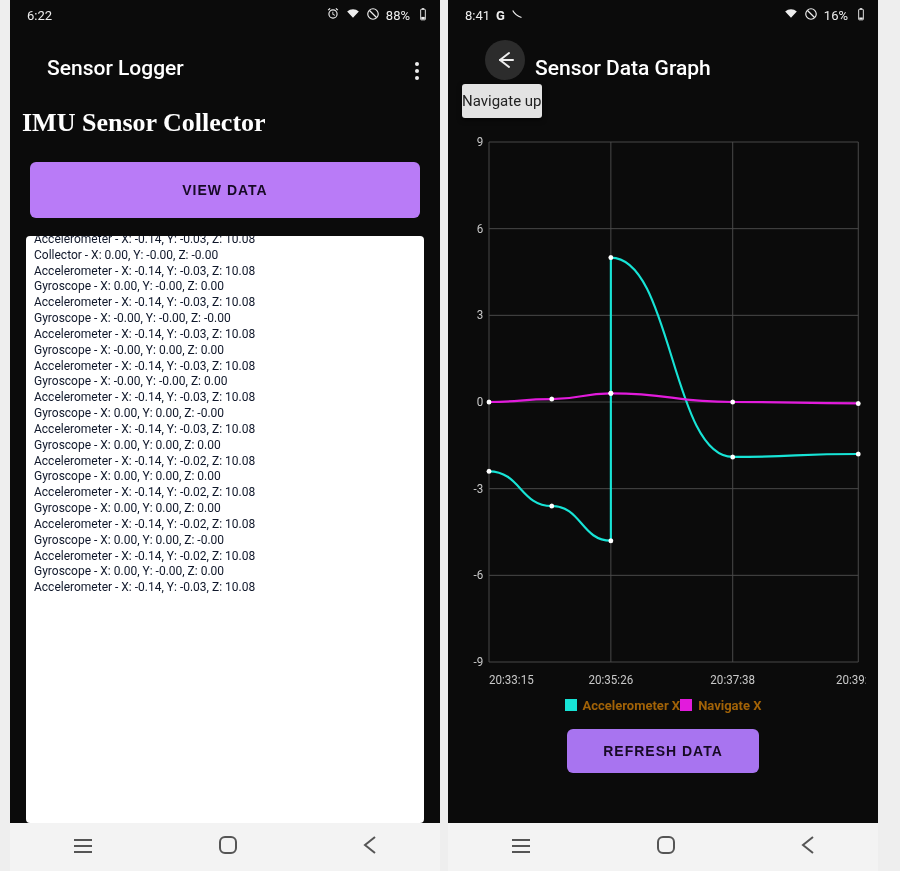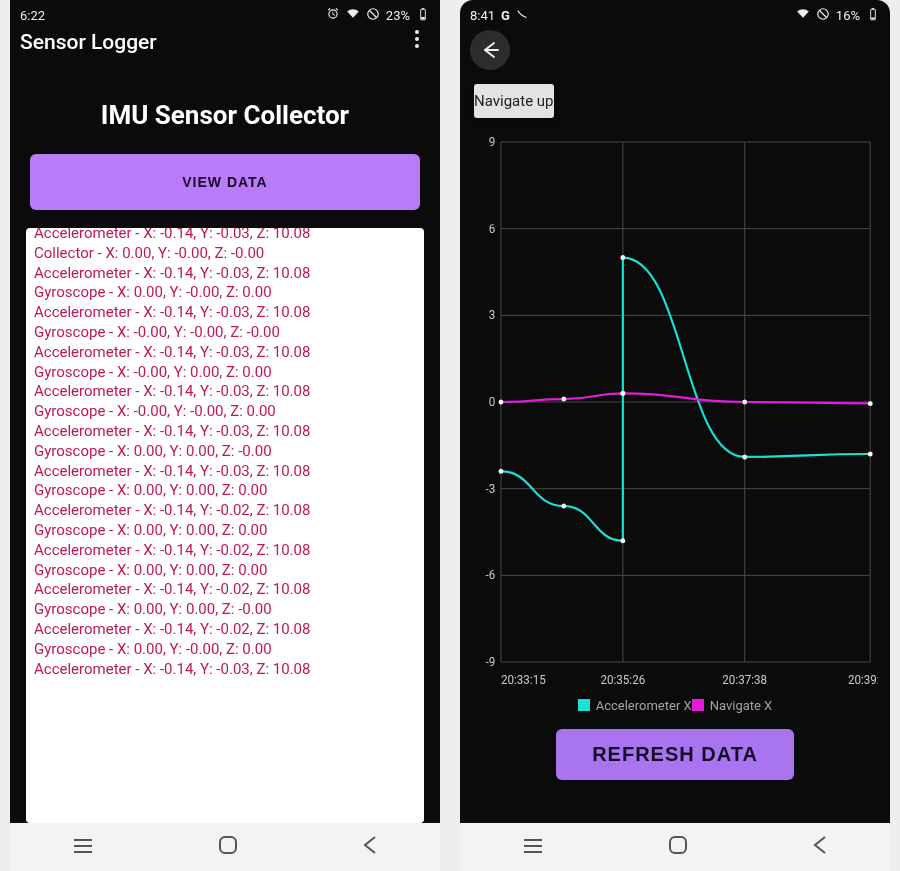--- a/index.html
+++ b/index.html
@@ -2,76 +2,76 @@
 <html><head>
 <meta charset="utf-8">
 <style>
   html, body { margin:0; padding:0; background:#fff; font-family: Roboto, -apple-system, "Segoe UI", Arial, sans-serif; }
   .stage { width:900px; height:871px; background:#eee; position:relative; }
   .phone {
     position:absolute; top:0; width:430px; height:871px; background:#0b0b0b; color:#fff;
     display:flex; flex-direction:column;
   }
   .phone.left { left:10px; }
-  .phone.right { right:10px;border-radius:13px; }
+  .phone.right { right:22px; }
 
   
   .status-bar { height:30px; display:flex; align-items:center; justify-content:space-between; padding:0 10px; font-size:13px; color:#eee; }
-  .status-left, .status-right { display:flex; align-items:center; gap:6px; }
+  .status-left, .status-right { display:flex; align-items:center; gap:6px;margin-left:7px; }
   .status-right svg { width:14px; height:14px; }
 
   
-  .app-bar { height:50px; display:flex; align-items:flex-start; padding:0 10px; color:#fff; }
+  .app-bar { height:50px; display:flex; align-items:flex-end; padding:0 10px; color:#fff;margin-left:27px; }
   .app-bar .title { font-size:21px; font-weight:500; flex:1; }
   .overflow { width:26px; display:flex; justify-content:center; }
 
   
   .back-btn {
     width:40px; height:40px; border-radius:50%; background:#2c2c2c; display:flex;
     align-items:center; justify-content:center; margin-right:10px; cursor:pointer;
   }
 
   
   .content { flex:1; display:flex; flex-direction:column; padding:8px 12px 0 12px; }
-  .heading { text-align:center; font-size:26px; font-weight:700; color:#fff; margin:12px 0 18px 0; }
+  .heading { text-align:left; font-size:26px; font-weight:700; color:#fff; margin:20px 0 18px 0;font-family:Liberation Serif, serif; }
   .btn {
     background:#b97bf7; color:#170a25; font-weight:700; letter-spacing:1px; font-size:14px;
     border:none; border-radius:6px; padding:20px 0; margin:6px 8px 12px 8px; cursor:pointer;
   }
 
   .log-panel {
-    background:#fff; color:#be185d; border-radius:4px; margin:6px 4px 0 4px; padding:6px 8px 10px 8px;
-    font-size:15px; line-height:1.32; overflow:hidden; flex:1;
+    background:#fff; color:#0f172a; border-radius:4px; margin:6px 4px 0 4px; padding:6px 8px 10px 8px;
+    font-size:12px; line-height:1.32; overflow:hidden; flex:1;
   }
   .log-panel .row { white-space:nowrap; overflow:hidden; }
   .log-panel .row.clipped-top { margin-top:-10px; } 
 
   
   .tooltip {
     position:absolute; left:14px; top:84px; background:#e3e3e3; color:#222;
     padding:8px 0; border-radius:3px; font-size:15px;
     box-shadow:0 2px 5px rgba(0,0,0,.5);
   }
 
   
   .chart-wrap { position:relative; margin:54px 6px 0 6px; }
   svg.chart { width:100%; height:560px; display:block; }
   .axis-label { fill:#c9c9c9; font-size:12px; }
   .gridline { stroke:#4a4a4a; stroke-width:1; }
   .series-accel { stroke:#17e4d6; fill:none; stroke-width:2.2; }
   .series-gyro  { stroke:#e21bdc; fill:none; stroke-width:2.2; }
   .point { fill:#fff; }
-  .legend-row { display:flex; justify-content:center; font-size:13px; color:#a3a3a3; margin-top:4px; }
+  .legend-row { display:flex; justify-content:center; font-size:13px; color:#a16207; margin-top:4px;font-weight:bold; }
   .legend-swatch { display:inline-block; width:12px; height:12px; margin-right:6px; vertical-align:-1px; }
   .sw-accel { background:#17e4d6; }
   .sw-gyro  { background:#e21bdc; }
 
   .refresh-wrap { display:flex; justify-content:center; margin:16px 0 0 0; }
   .refresh-btn {
-    background:#a874f0; color:#170a25; font-weight:700; letter-spacing:1px; font-size:20px;
+    background:#a874f0; color:#170a25; font-weight:700; letter-spacing:1px; font-size:14px;
     border:none; border-radius:6px; padding:14px 36px; cursor:pointer;
   }
 
   
   .nav-bar {
     height:48px; background:#f3f3f3; display:flex; align-items:center; justify-content:space-around;
   }
   .nav-bar .nav-icon { color:#555; }
 
 </style>
@@ -96,21 +96,21 @@
           <svg viewBox="0 0 24 24">
               <path fill="#eee" d="M12 18.5 2 7.5A15.9 15.9 0 0 1 12 4a15.9 15.9 0 0 1 10 3.5z"></path>
             </svg>
         </span>
         <span>
           <svg viewBox="0 0 24 24">
               <circle cx="12" cy="12" r="9" fill="none" stroke="#eee" stroke-width="2"></circle>
               <line x1="6" y1="6" x2="18" y2="18" stroke="#eee" stroke-width="2"></line>
             </svg>
         </span>
-        <span>23%</span>
+        <span>88%</span>
         <span>
           <svg viewBox="0 0 24 24">
               <rect x="8" y="4" width="8" height="18" rx="1" fill="none" stroke="#eee" stroke-width="1.6"></rect>
               <rect x="10" y="2" width="4" height="2" fill="#eee"></rect>
               <rect x="9" y="17" width="6" height="4" fill="#eee"></rect>
             </svg>
         </span>
       </div>
     </div>
 
@@ -212,20 +212,21 @@
       </div>
     </div>
 
     <div class="app-bar">
       <div class="back-btn">
         <svg width="20" height="20">
             <path d="M14 3 5 10l9 7" fill="none" stroke="#eee" stroke-width="2" stroke-linecap="round" stroke-linejoin="round"></path>
             <line x1="5" y1="10" x2="18" y2="10" stroke="#eee" stroke-width="2" stroke-linecap="round"></line>
           </svg>
       </div>
+      <span class="title">Sensor Data Graph</span>
     </div>
 
     <div class="tooltip">Navigate up</div>
 
     <div class="content" style="padding:0 6px;">
       <div class="chart-wrap">
         <svg class="chart" id="chart-svg" viewBox="0 0 420 560" preserveAspectRatio="none">
             <line x1="30" y1="8" x2="412" y2="8" class="gridline"></line>
             <text x="24" y="12" text-anchor="end" class="axis-label">9</text>
             <line x1="30" y1="94.66666666666664" x2="412" y2="94.66666666666664" class="gridline"></line>

